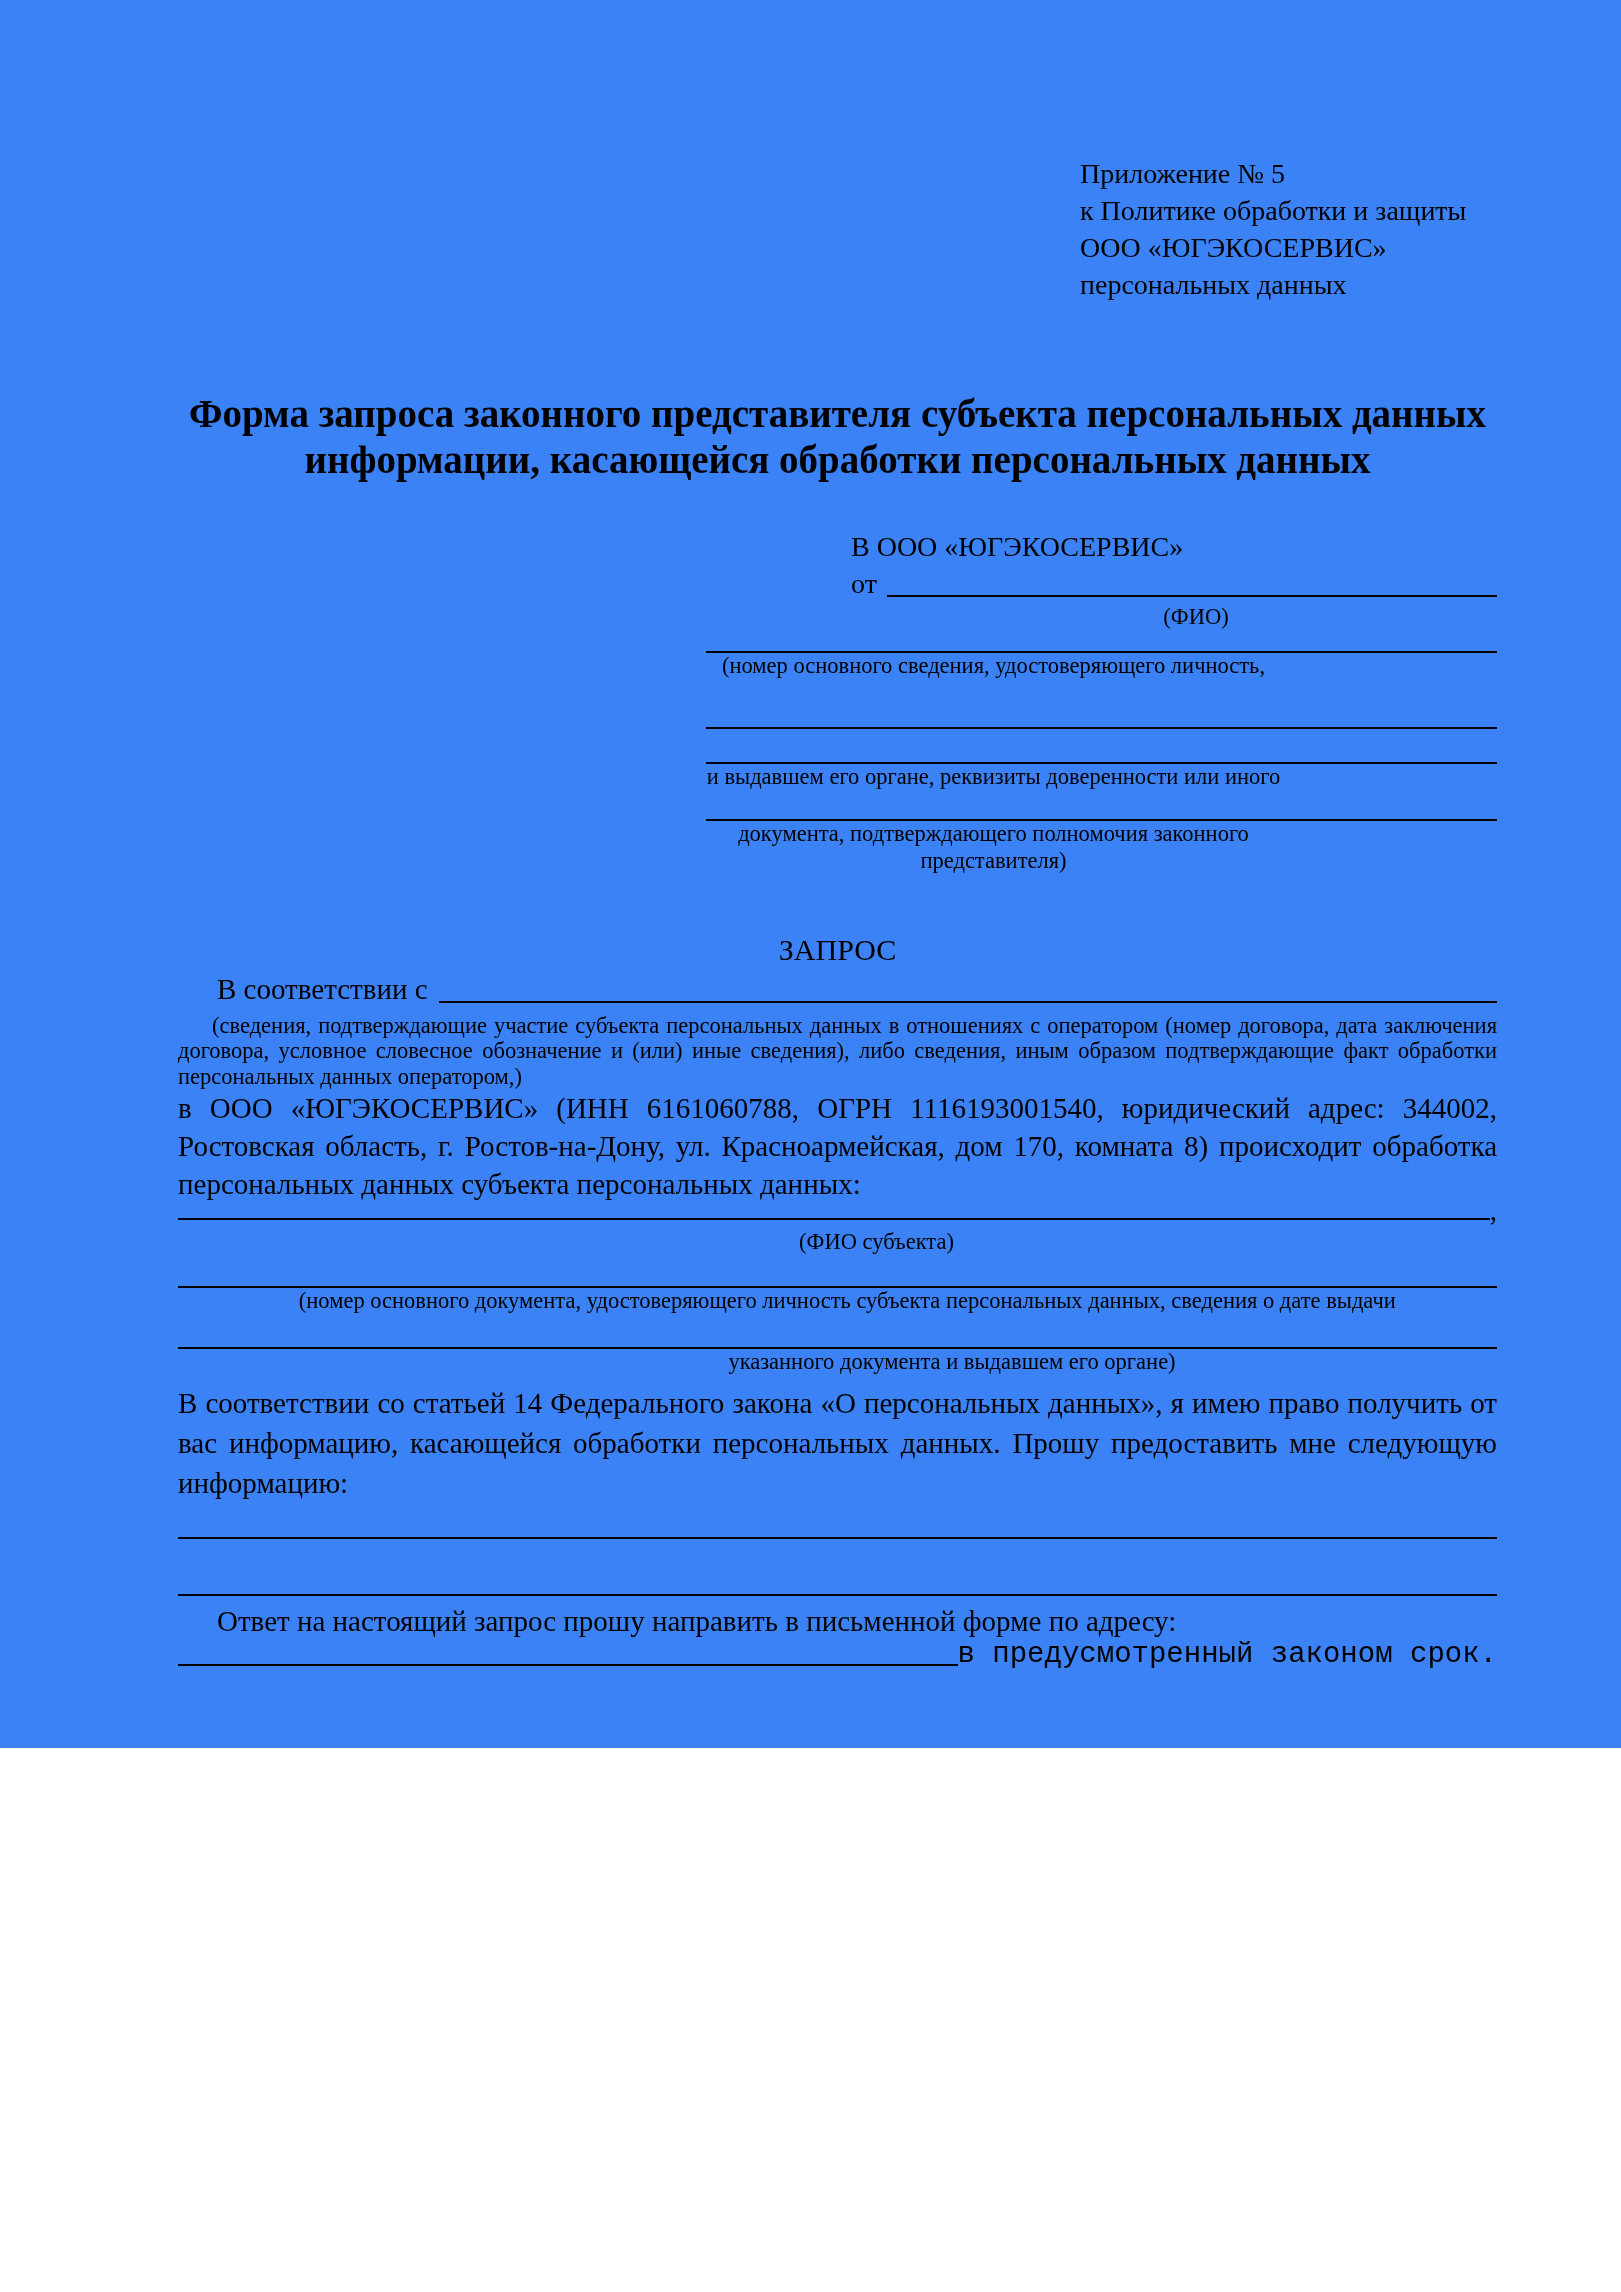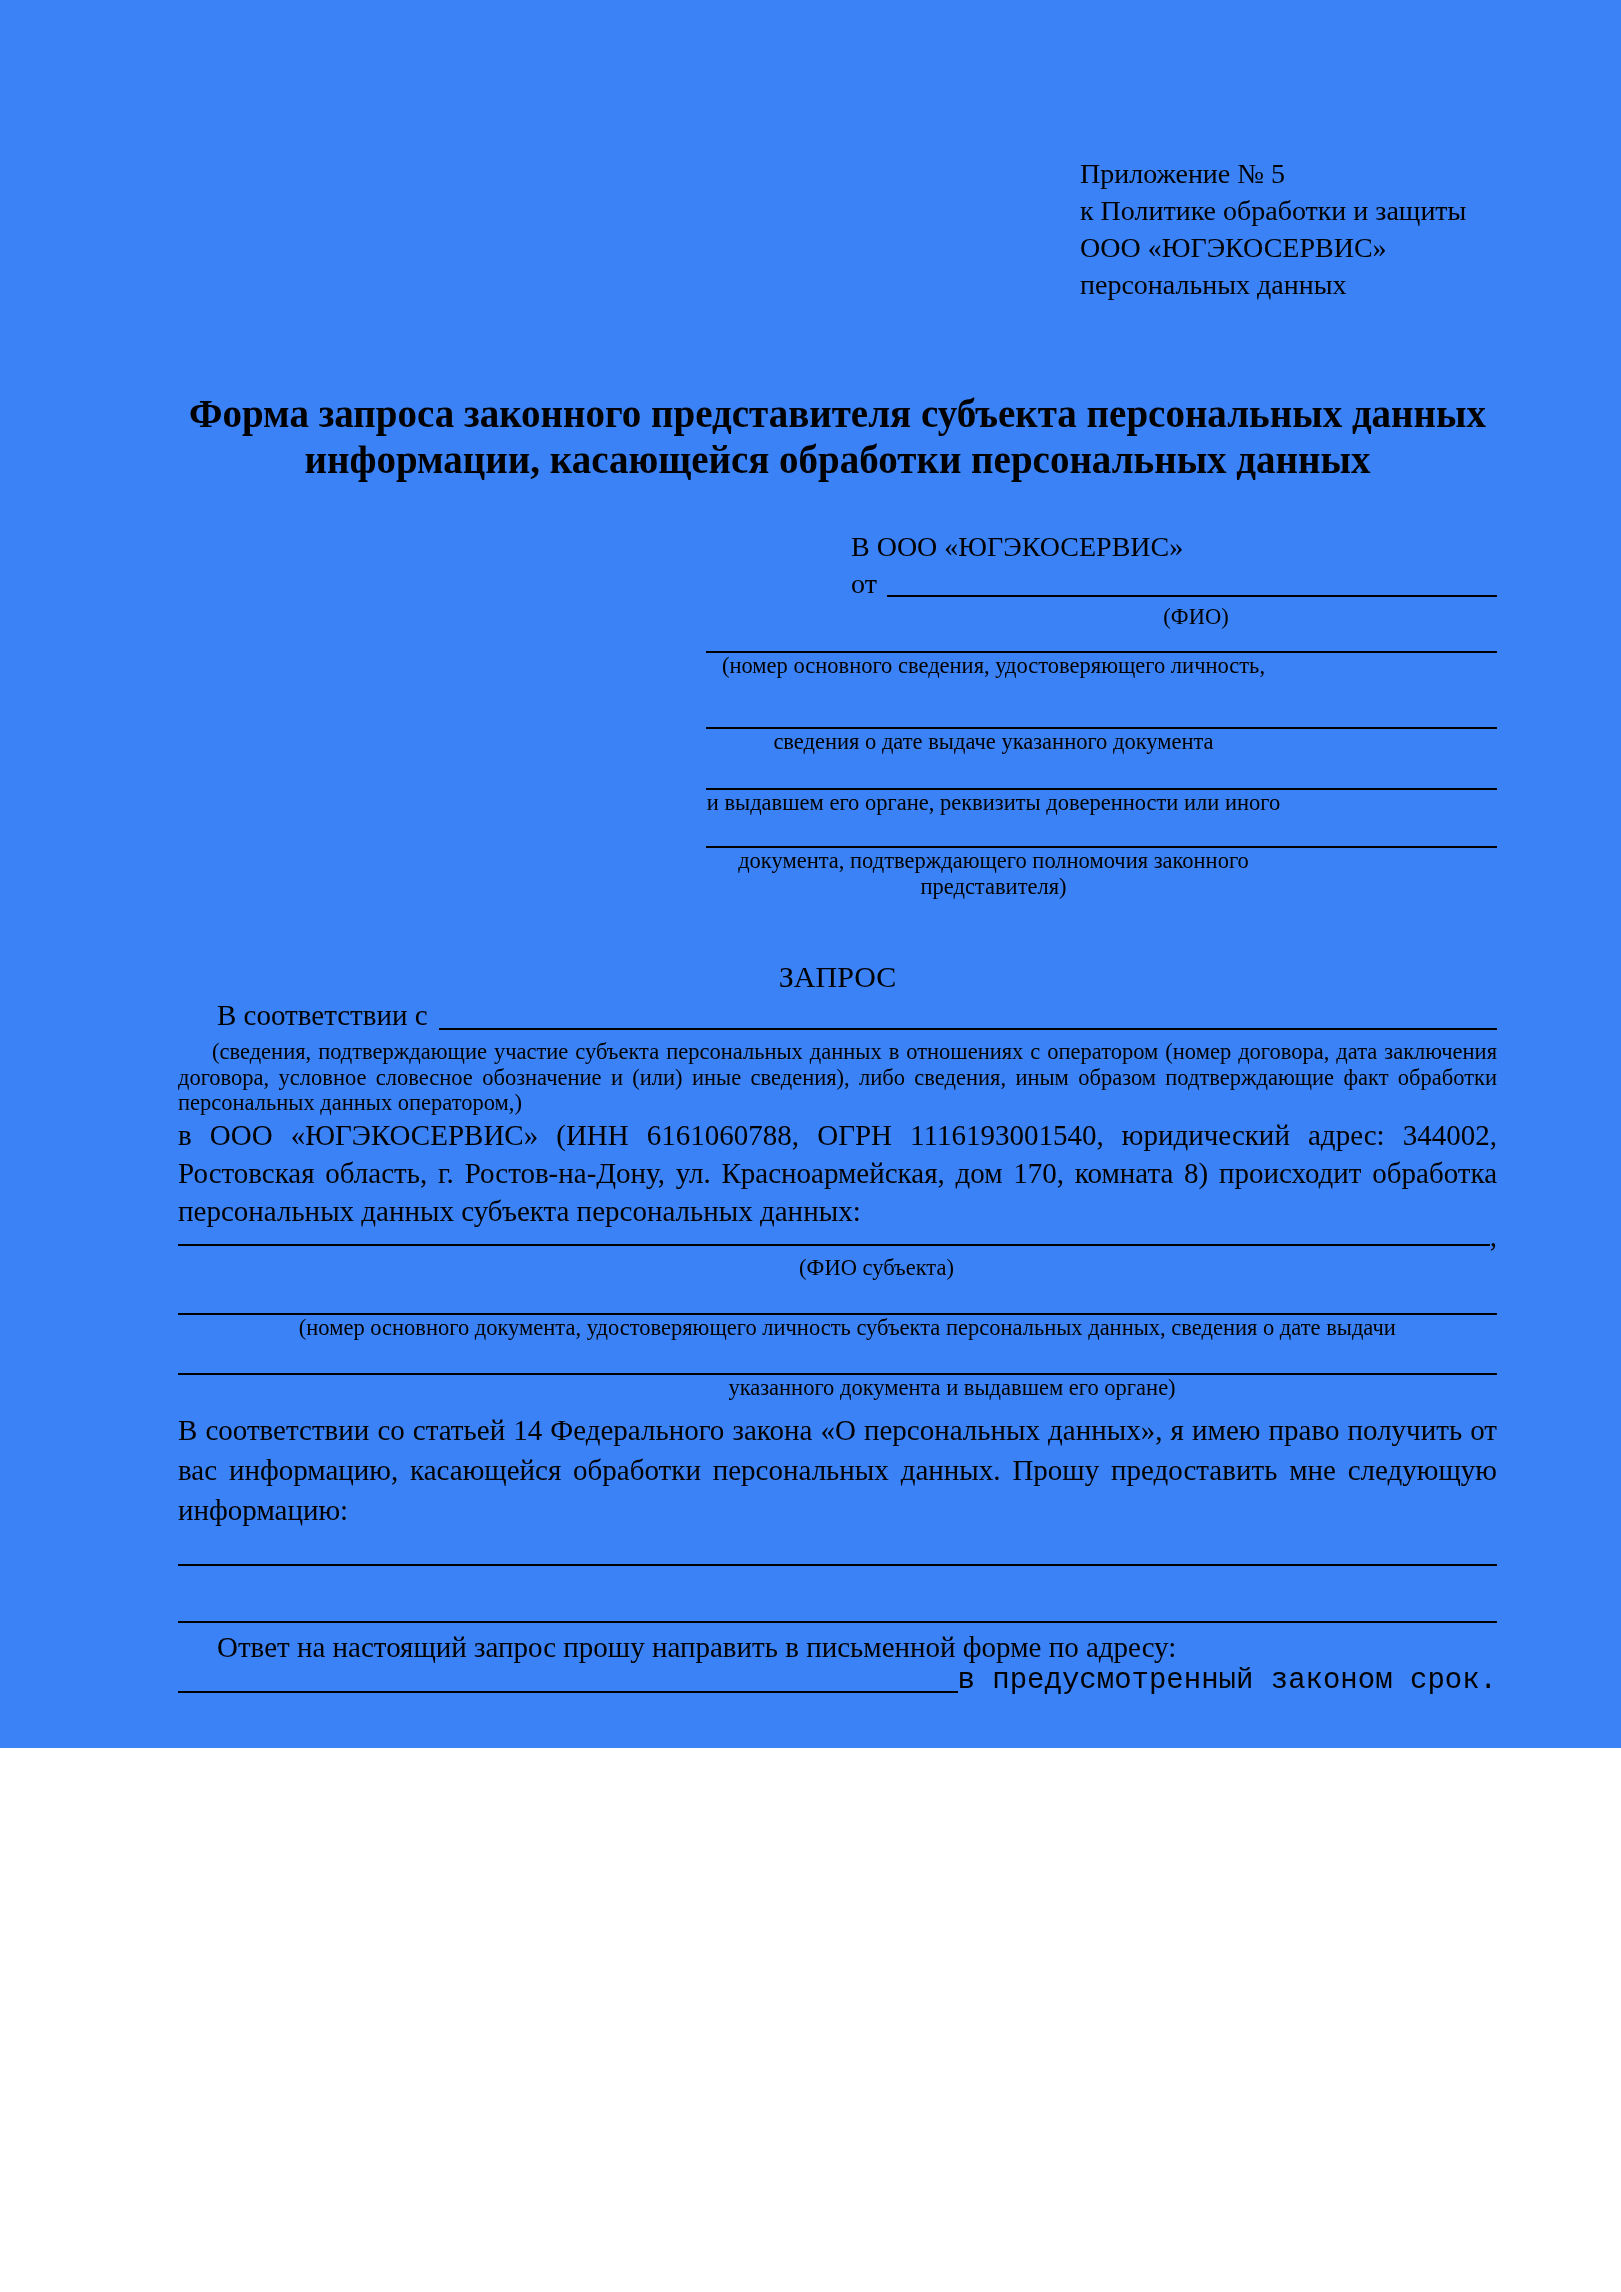--- a/index.html
+++ b/index.html
@@ -108,21 +108,20 @@
       <div class="flex-row addr-from">
         <span class="lbl">от</span>
         <span class="fill"></span>
       </div>
       <div class="cap cap-fio">(ФИО)</div>
 
       <div class="ul h23"></div>
       <div class="cap cap-shift-l">(номер основного сведения, удостоверяющего личность,</div>
 
       <div class="ul h50"></div>
-      <div class="cap cap-shift-l">сведения о дате выдаче указанного документа</div>
 
       <div class="ul h36"></div>
       <div class="cap cap-shift-l">и выдавшем его органе, реквизиты доверенности или иного</div>
 
       <div class="ul h32"></div>
       <div class="cap cap-shift-l">документа, подтверждающего полномочия законного представителя)</div>
     </div>
 
     <div class="zapros-heading">ЗАПРОС</div>
 

